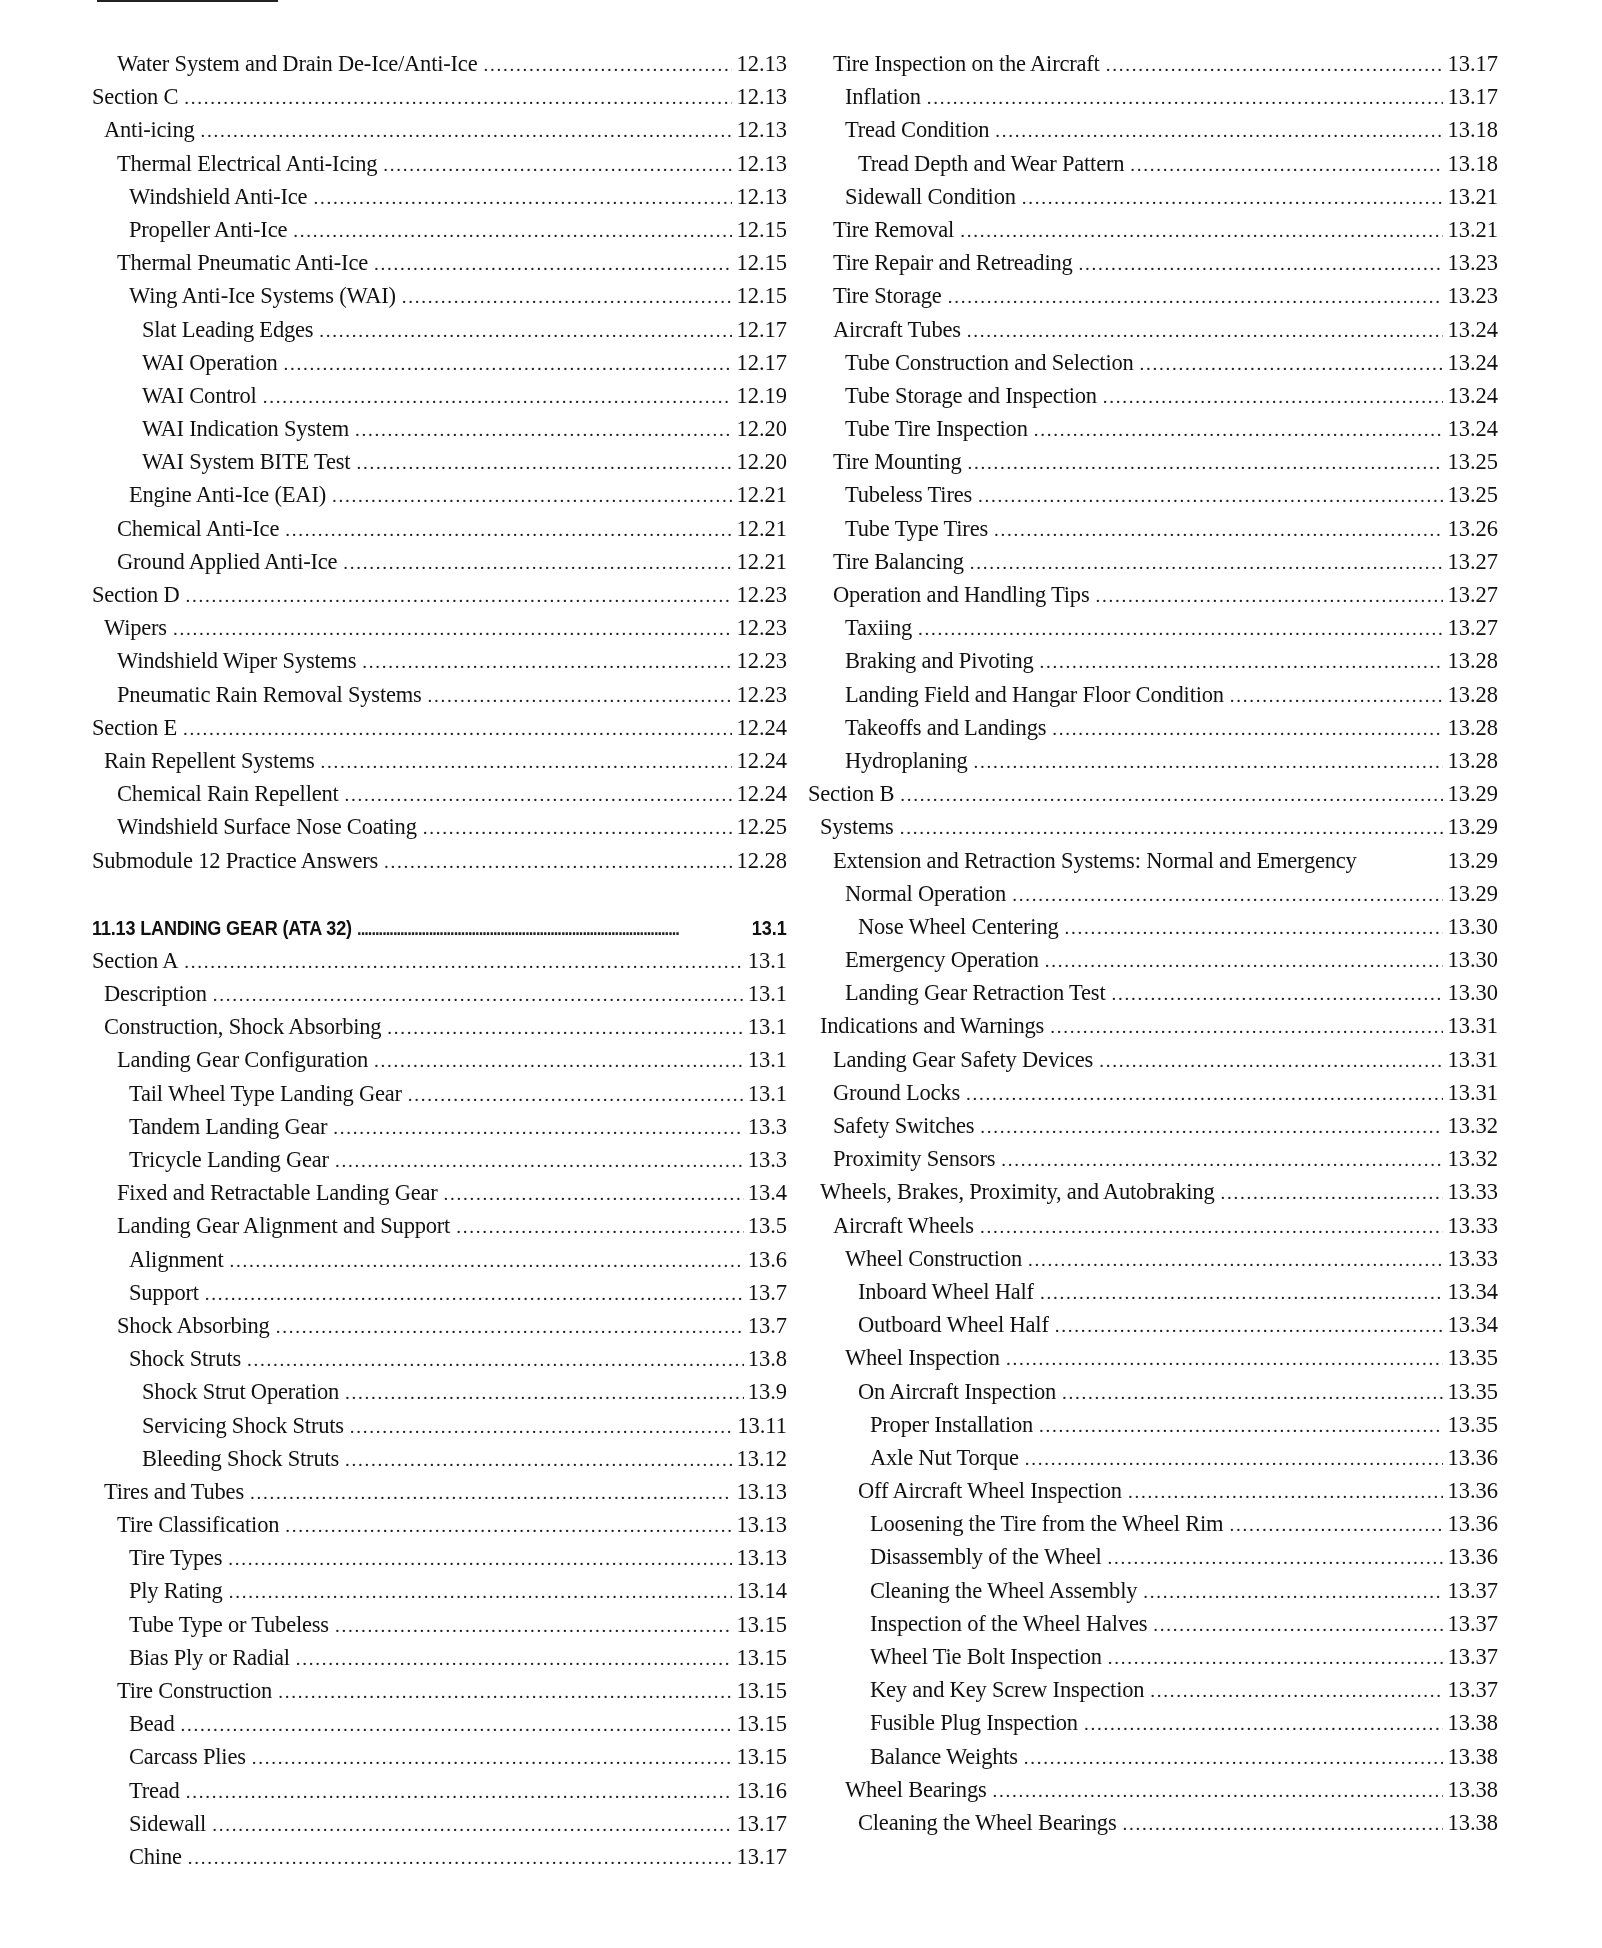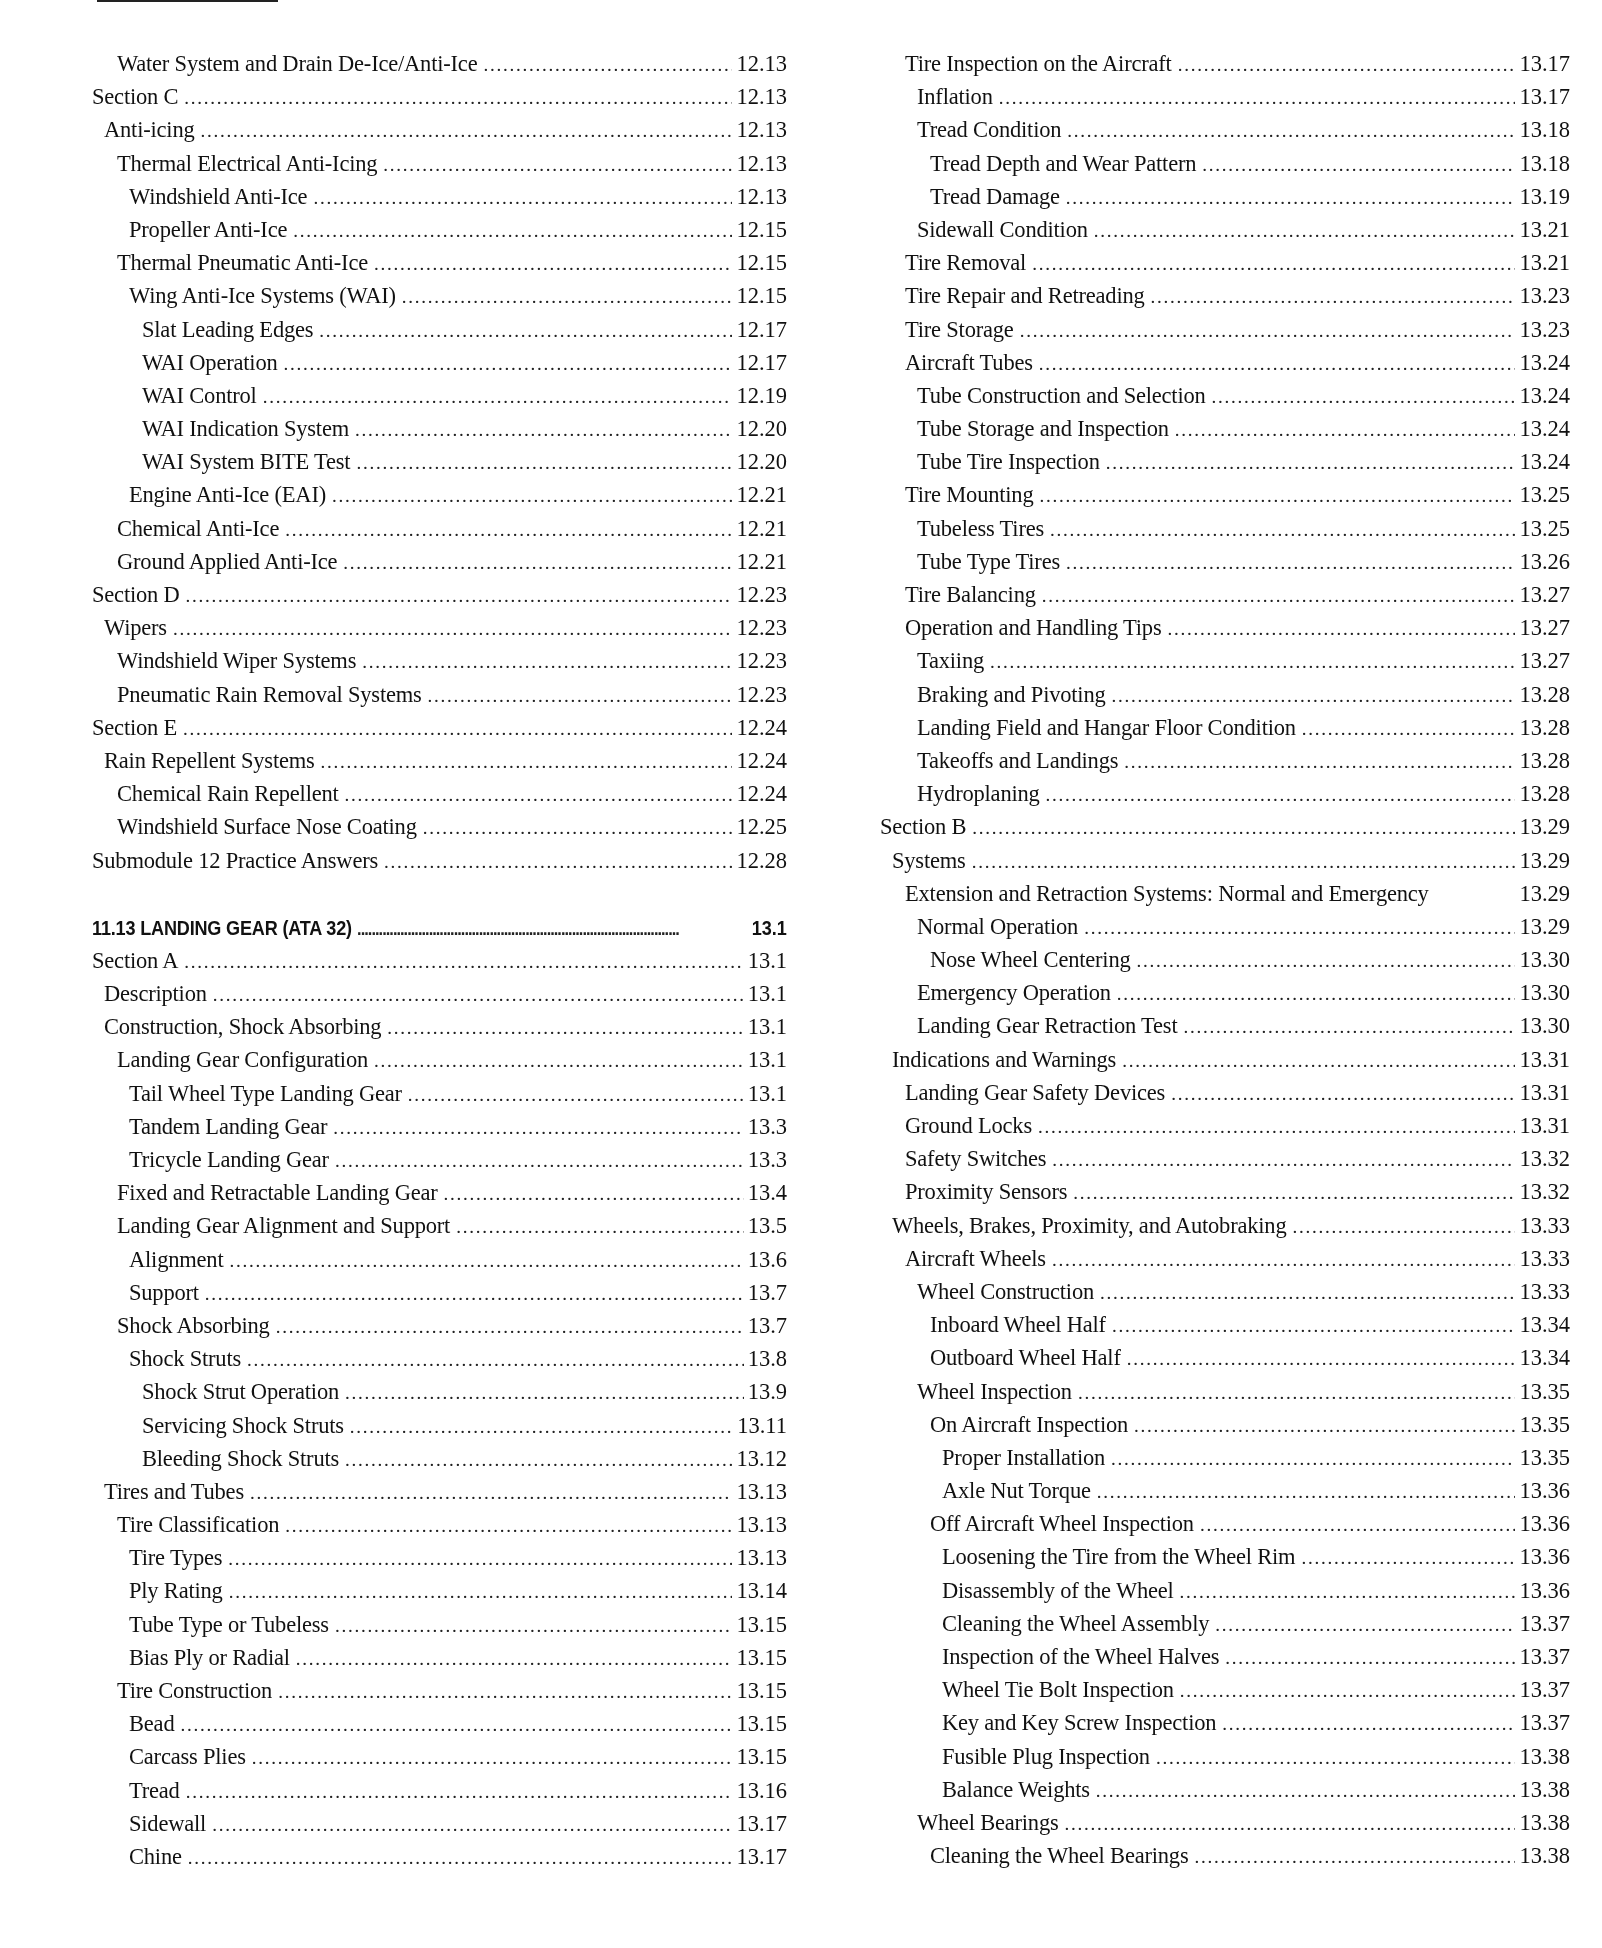--- a/index.html
+++ b/index.html
@@ -1,21 +1,21 @@
 <!DOCTYPE html>
 <html><head>
   <meta charset="utf-8">
   <style>
     html, body { margin: 0; padding: 0; background: #ffffff; }
     body { width: 1602px; height: 1948px; position: relative; overflow: hidden;
            font-family: "Liberation Serif", "DejaVu Serif", serif; color: #111; }
     .top-rule { position: absolute; left: 97px; top: 0; width: 181px; height: 2px; background: #222; }
     .col { position: absolute; top: 47px; }
     .col.left { left: 92px; width: 695px; }
-    .col.right { left: 880px; width: 690px; }
+    .col.right { left: 808px; width: 690px; }
     .row { display: flex; align-items: baseline; height: 33.2px; line-height: 33.2px;
            font-size: 22.5px; white-space: nowrap; }
     .row .t { flex: 0 0 auto; letter-spacing: -0.2px; }
     .row .lead { flex: 1 1 auto; overflow: hidden; margin: 0 4px 0 6px; color: #222;
                  letter-spacing: 3.6px; font-size: 19px; }
     .row .lead::before { content: ". . . . . . . . . . . . . . . . . . . . . . . . . . . . . . . . . . . . . . . . . . . . . . . . . . . . . . . . . . . . . . . . . . . . . . . . . . . . . . . . . . . . . . . . . . ";
                          letter-spacing: -1.5px; white-space: nowrap; }
     .row .p { flex: 0 0 auto; text-align: right; }
     .row.nolead .lead::before { content: ""; }
     .row.nolead .t { margin-right: 6px; }
@@ -328,25 +328,20 @@
       <div class="row lv3">
         <span class="t">Tread Condition</span>
         <span class="lead"></span>
         <span class="p">13.18</span>
       </div>
       <div class="row lv4">
         <span class="t">Tread Depth and Wear Pattern</span>
         <span class="lead"></span>
         <span class="p">13.18</span>
       </div>
-      <div class="row lv4">
-        <span class="t">Tread Damage</span>
-        <span class="lead"></span>
-        <span class="p">13.19</span>
-      </div>
       <div class="row lv3">
         <span class="t">Sidewall Condition</span>
         <span class="lead"></span>
         <span class="p">13.21</span>
       </div>
       <div class="row lv2">
         <span class="t">Tire Removal</span>
         <span class="lead"></span>
         <span class="p">13.21</span>
       </div>

